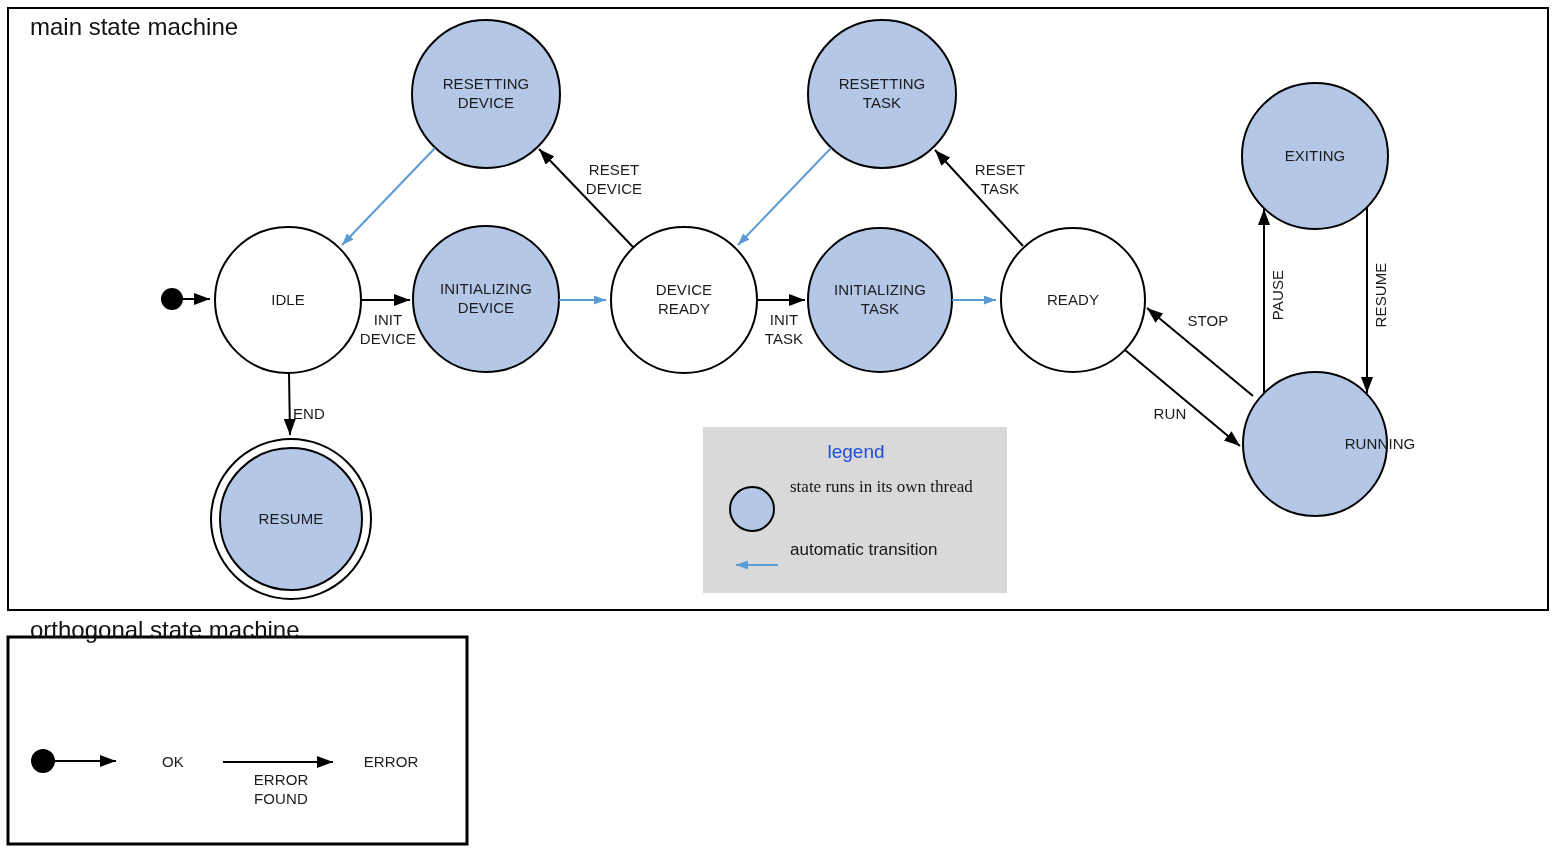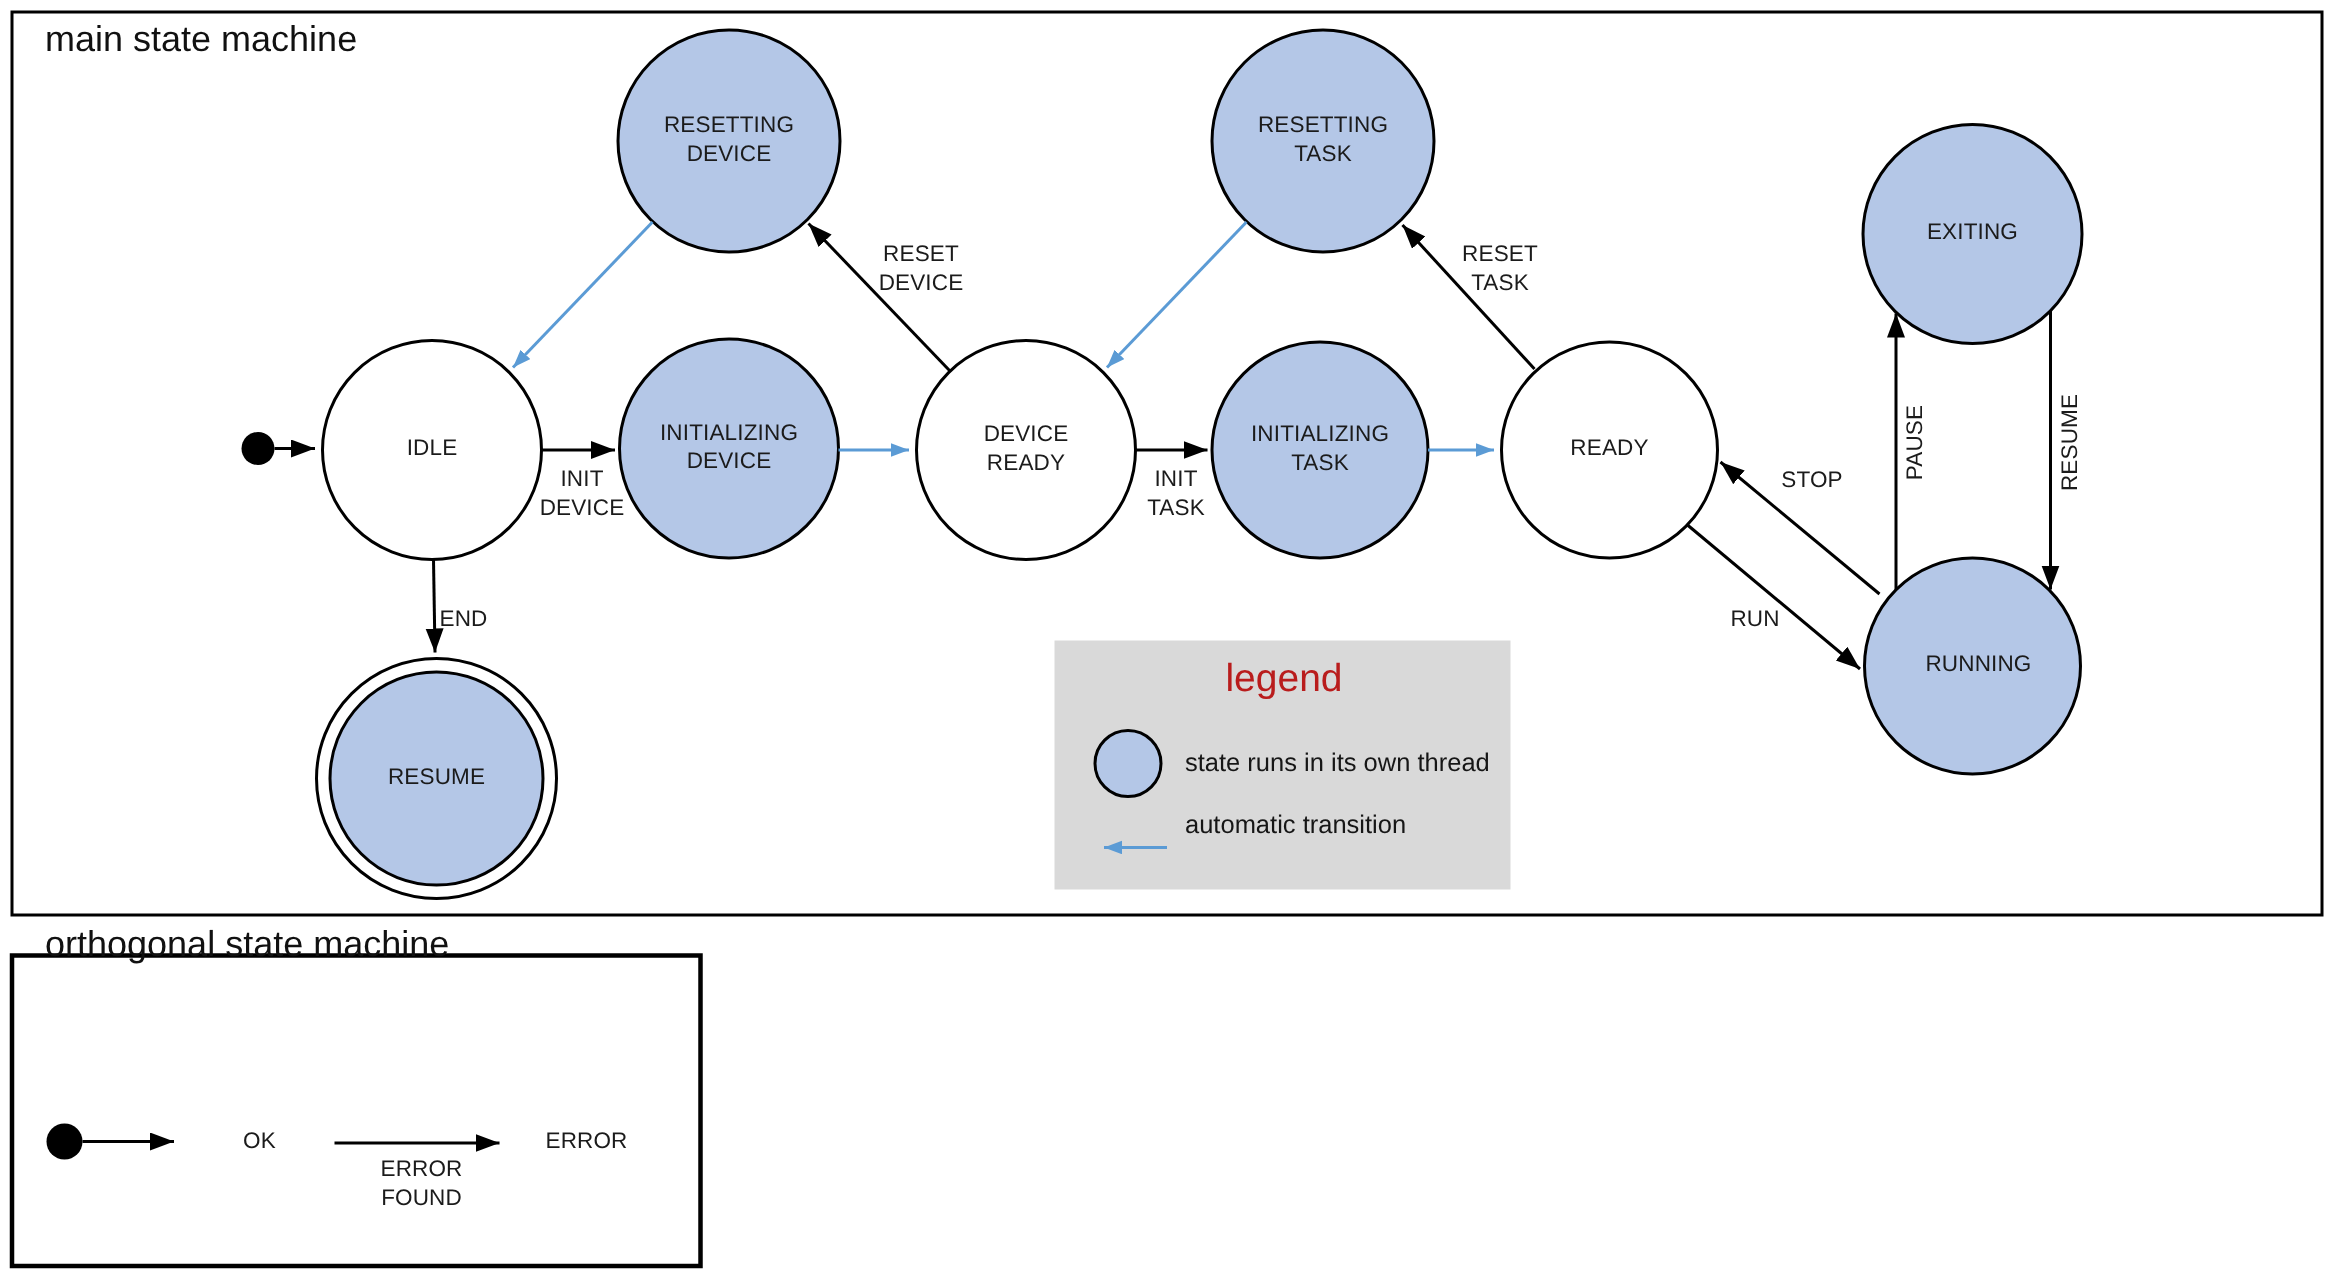--- a/index.html
+++ b/index.html
@@ -13,21 +13,21 @@
     position:absolute; transform:translate(-50%,-50%);
     font-size:15px; line-height:1.25; text-align:center;
     white-space:pre-line; letter-spacing:0.1px; color:#1b1b1b;
   }
   .lbl.rot { transform:translate(-50%,-50%) rotate(-90deg); }
   .box-title {
     position:absolute; font-size:24px; color:#111; white-space:nowrap;
   }
   .legend-title {
     position:absolute; transform:translate(-50%,-50%);
-    font-size:26px; color:#b91c1c; white-space:nowrap;
+    font-size:19px; color:#1d4ed8; white-space:nowrap;
   }
   .legend-item {
     position:absolute; transform:translate(0,-50%);
     font-size:17px; color:#161616; white-space:nowrap;
   }
 </style>
 </head>
 <body>
 
 <div id="canvas">
@@ -93,39 +93,39 @@
   <div class="lbl" style="left:486px; top:299px;">INITIALIZING
 DEVICE</div>
   <div class="lbl" style="left:684px; top:300px;">DEVICE
 READY</div>
   <div class="lbl" style="left:882px; top:94px;">RESETTING
 TASK</div>
   <div class="lbl" style="left:880px; top:300px;">INITIALIZING
 TASK</div>
   <div class="lbl" style="left:1073px; top:300px;">READY</div>
   <div class="lbl" style="left:1315px; top:156px;">EXITING</div>
-  <div class="lbl" style="left:1319px; top:444px;">RUNNING</div>
+  <div class="lbl" style="left:1380px; top:444px;">RUNNING</div>
   <div class="lbl" style="left:291px; top:519px;">RESUME</div>
 
   <div class="lbl" style="left:388px; top:330px;">INIT
 DEVICE</div>
   <div class="lbl" style="left:614px; top:180px;">RESET
 DEVICE</div>
   <div class="lbl" style="left:784px; top:330px;">INIT
 TASK</div>
   <div class="lbl" style="left:1000px; top:180px;">RESET
 TASK</div>
   <div class="lbl" style="left:309px; top:414px;">END</div>
   <div class="lbl" style="left:1208px; top:321px;">STOP</div>
   <div class="lbl" style="left:1170px; top:414px;">RUN</div>
   <div class="lbl rot" style="left:1278px; top:295px;">PAUSE</div>
   <div class="lbl rot" style="left:1381px; top:295px;">RESUME</div>
 
   <div class="legend-title" style="left:856px; top:452px;">legend</div>
-  <div class="legend-item" style="left:790px; top:509px;">state runs in its own thread</div>
+  <div class="legend-item" style="left:790px; top:487px;font-family:Liberation Serif, serif;">state runs in its own thread</div>
   <div class="legend-item" style="left:790px; top:550px;">automatic transition</div>
 
   <div class="lbl" style="left:173px; top:762px;">OK</div>
   <div class="lbl" style="left:391px; top:762px;">ERROR</div>
   <div class="lbl" style="left:281px; top:790px;">ERROR
 FOUND</div>
 
 </div>
 
 </body></html>

